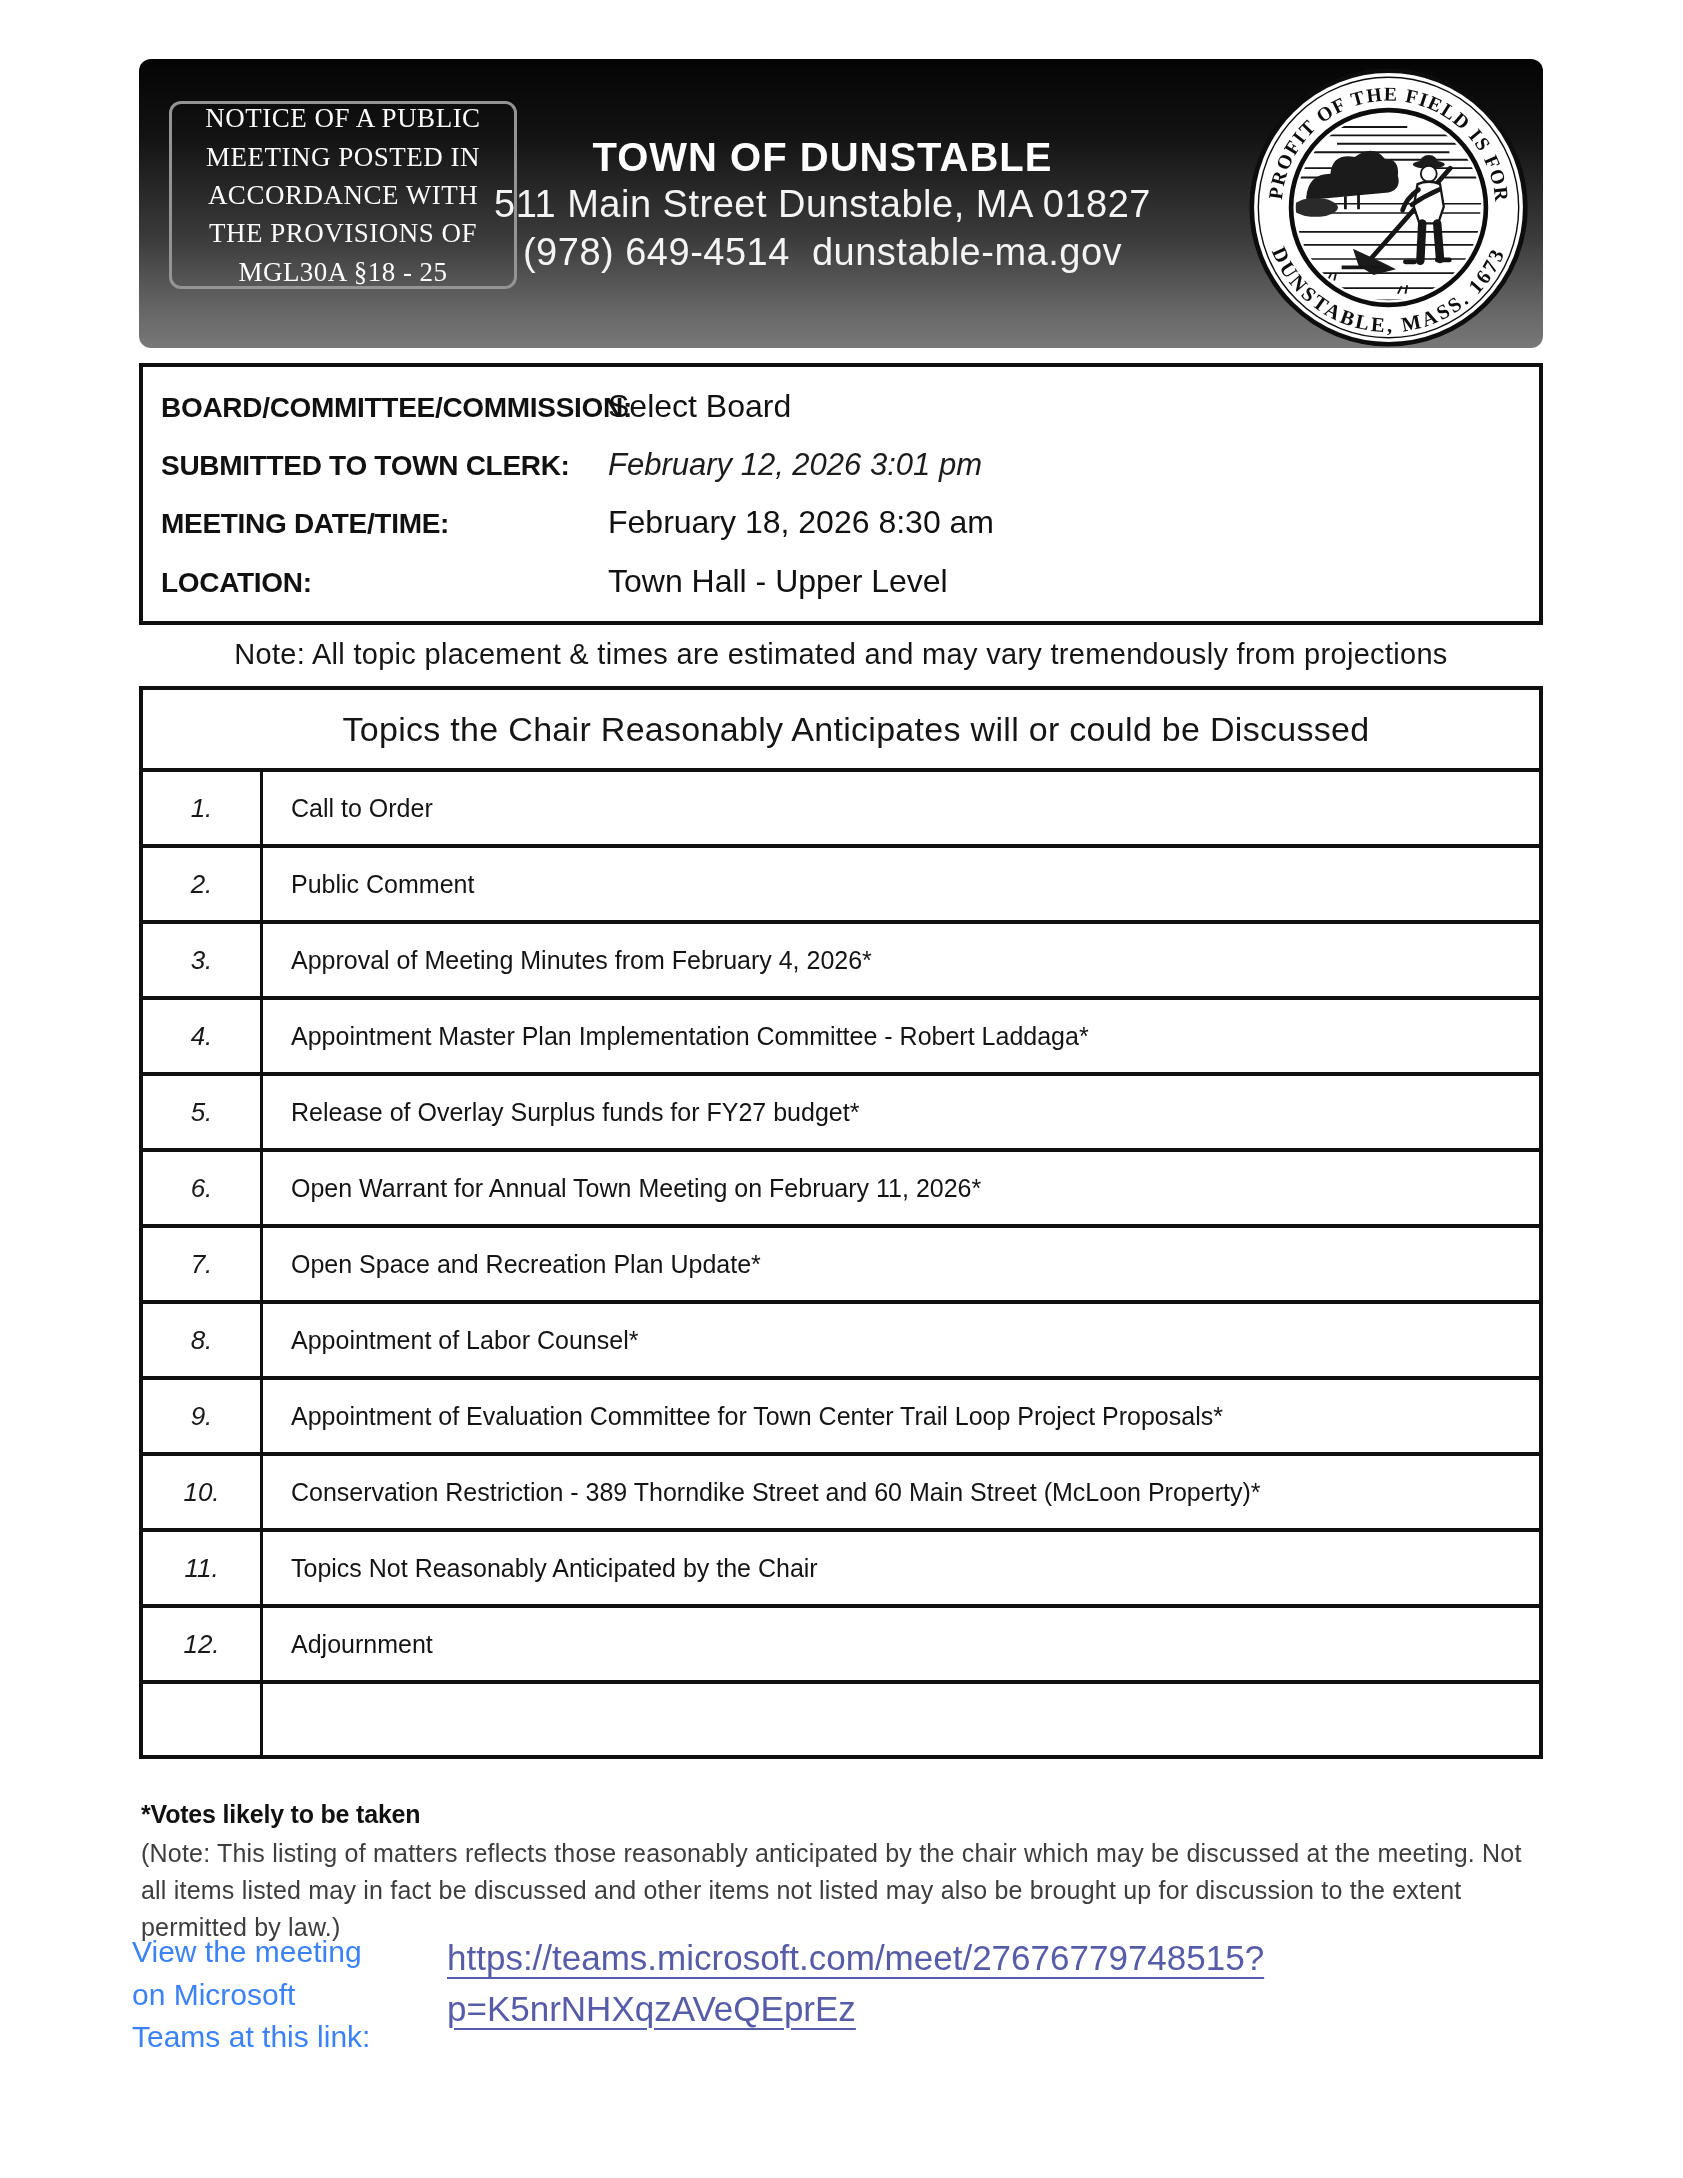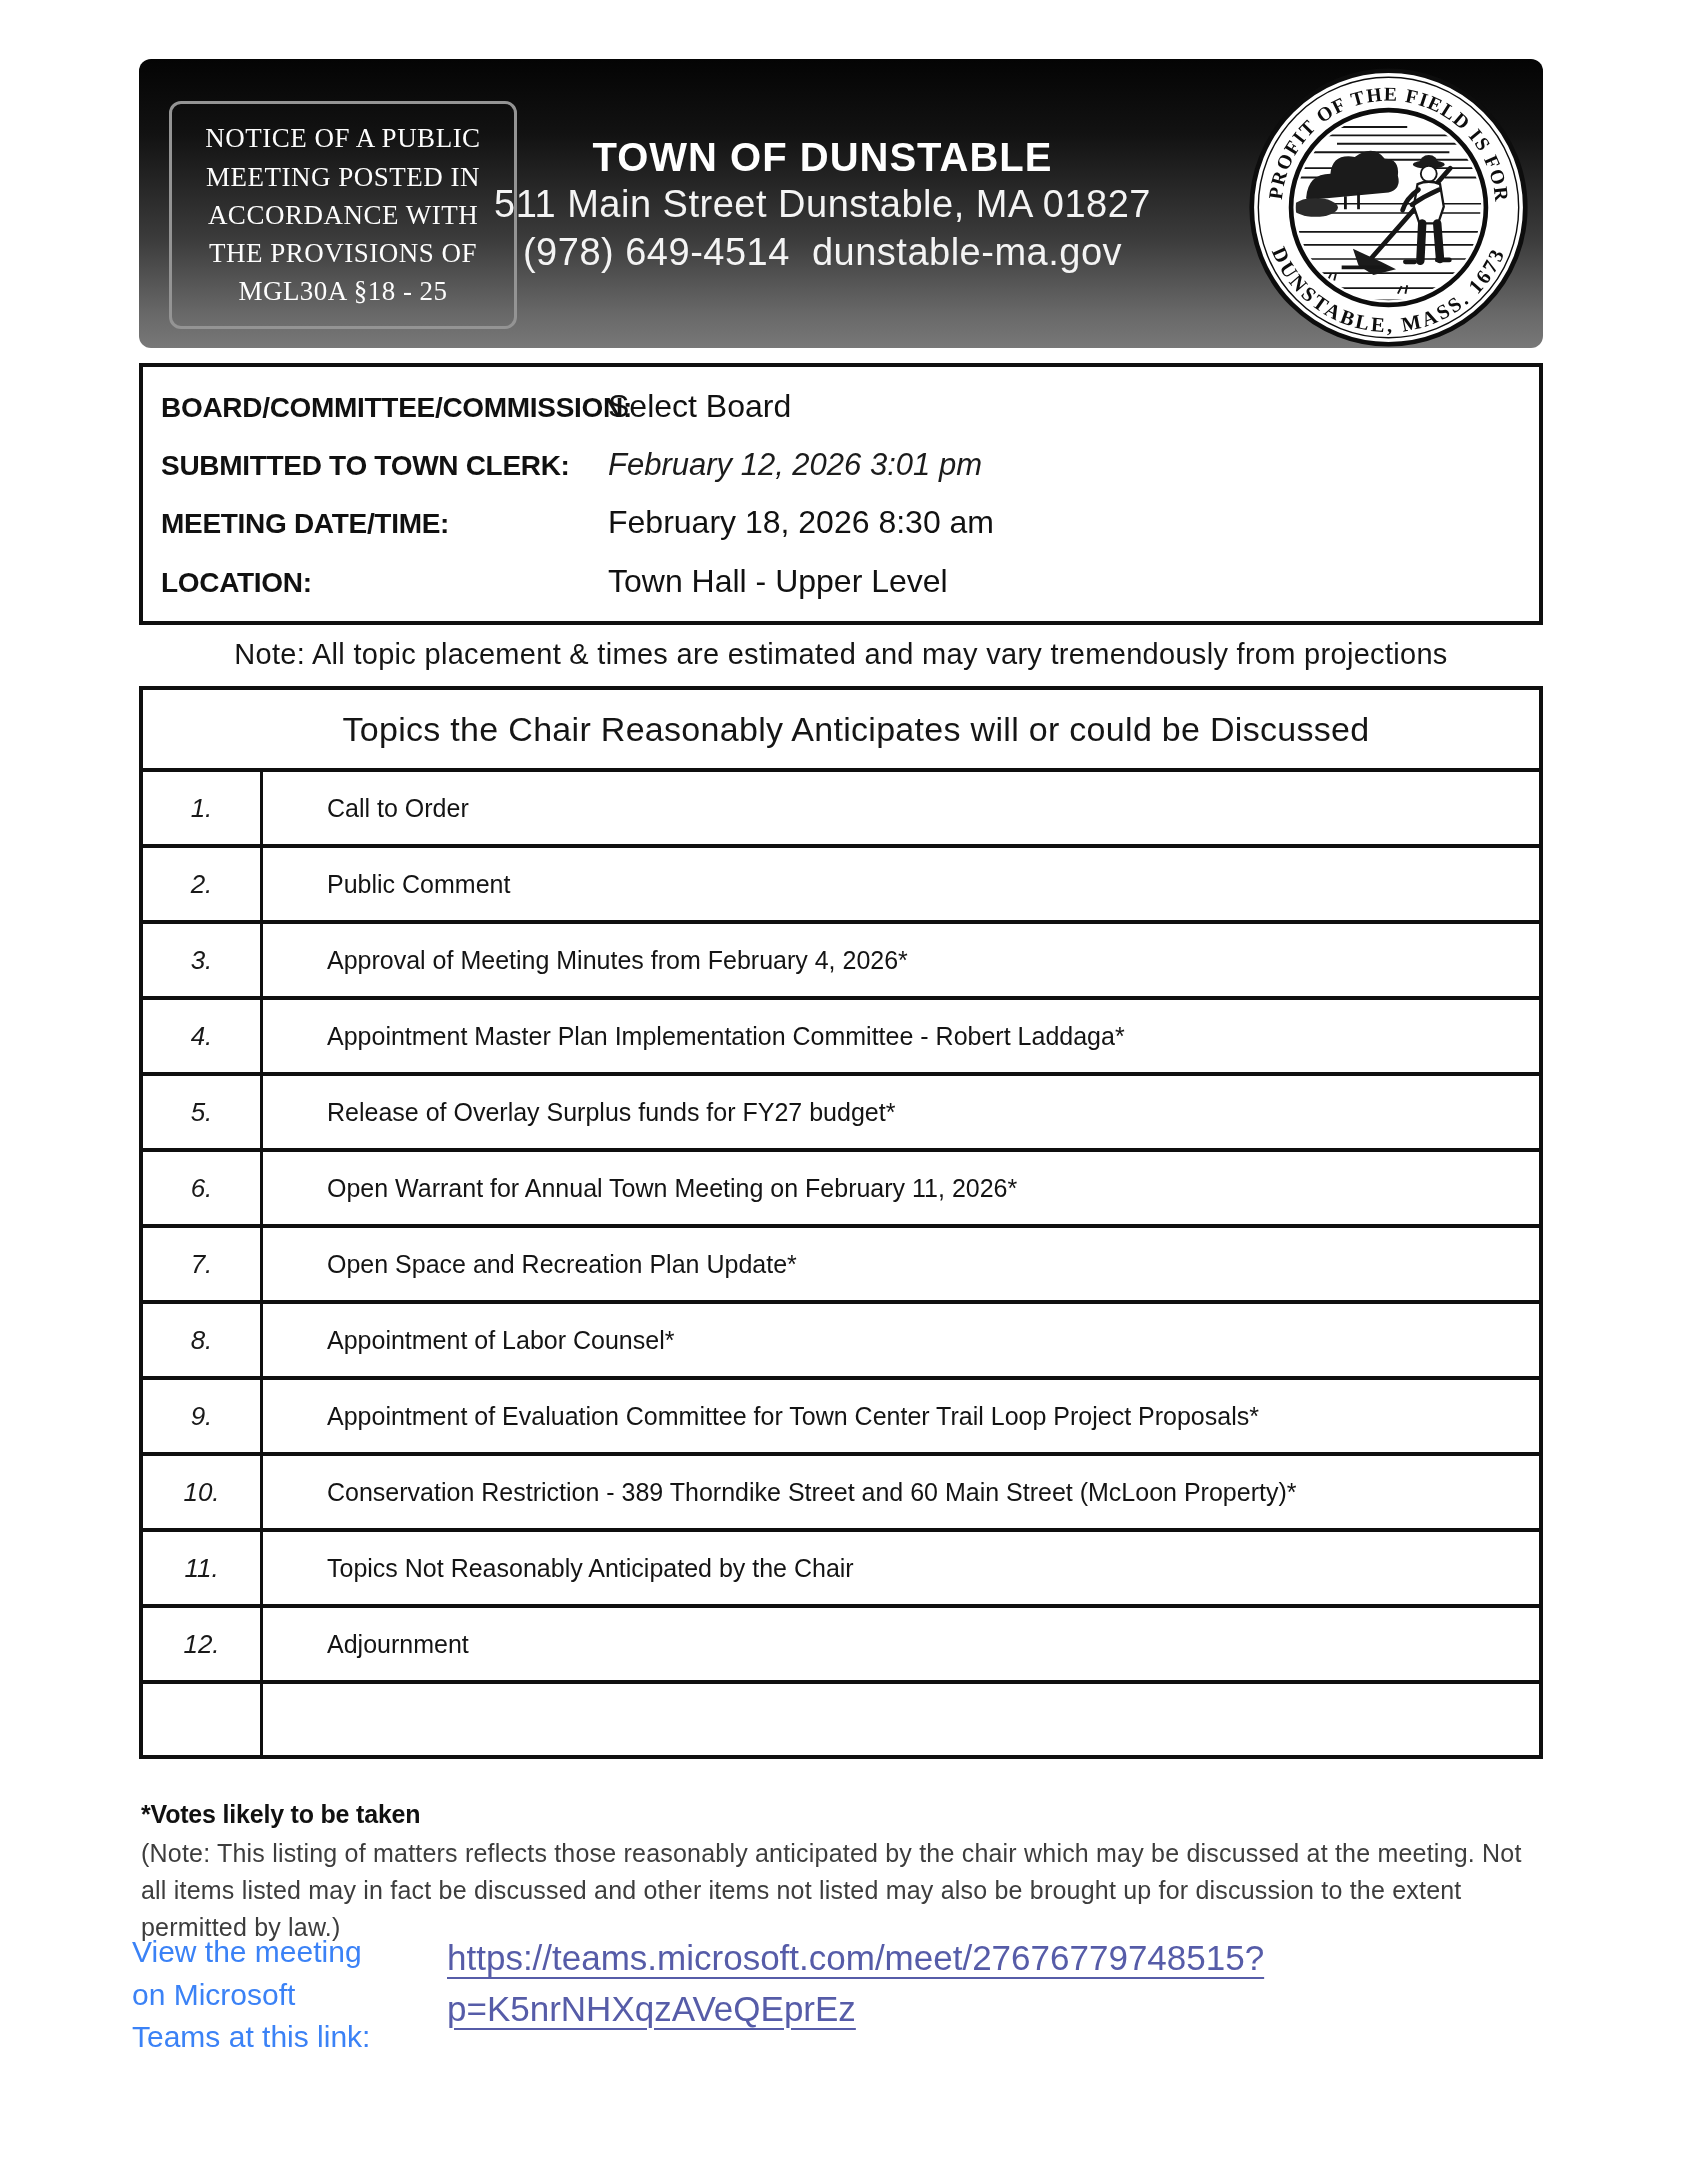--- a/index.html
+++ b/index.html
@@ -7,21 +7,21 @@
     position:relative;width:1683px;height:2178px;background:#ffffff;
     font-family:"Liberation Sans",sans-serif;color:#111;overflow:hidden;
   }
   
   .header{
     position:absolute;left:139px;top:59px;width:1404px;height:289px;
     border-radius:12px;
     background:linear-gradient(180deg,#040404 0%,#121212 26%,#3b3b3b 62%,#686868 88%,#787878 100%);
   }
   .notice-box{
-    position:absolute;left:30px;top:42px;width:348px;height:228px;
+    position:absolute;left:30px;top:42px;width:348px;height:188px;
     border:3px solid #949494;border-radius:12px;box-sizing:border-box;
     display:flex;align-items:center;justify-content:center;padding:8px 22px;
   }
   .notice-box .txt{
     font-family:"Liberation Serif",serif;font-size:27px;line-height:1.42;
     color:#fdfdfd;text-align:center;letter-spacing:0.5px;
   }
   .head-center{position:absolute;left:248px;top:75px;width:871px;text-align:center;color:#fff;}
   .head-title{font-size:40px;font-weight:bold;letter-spacing:1px;line-height:46px;}
   .head-line{font-size:38px;line-height:48px;color:#f4f4f4;letter-spacing:0.5px;white-space:pre-wrap;}
@@ -51,21 +51,21 @@
     height:78px;display:flex;align-items:center;justify-content:center;
     font-size:34px;letter-spacing:0.3px;color:#151515;padding-left:30px;
   }
   .topic-row{display:flex;border-top:4px solid #0f0f0f;height:72px;}
   .topic-row.empty{height:71px;}
   .topic-num{
     width:117px;flex:none;border-right:3px solid #0f0f0f;
     display:flex;align-items:center;justify-content:center;
     font-style:italic;font-size:26px;color:#191919;
   }
-  .topic-text{display:flex;align-items:center;padding-left:28px;font-size:25px;color:#141414;margin-left:36px;}
+  .topic-text{display:flex;align-items:center;padding-left:28px;font-size:25px;color:#141414;}
   
   .footnote-title{position:absolute;left:141px;top:1800px;font-weight:bold;font-size:25px;letter-spacing:-0.2px;}
   .footnote-para{
     position:absolute;left:141px;top:1835px;width:1404px;
     font-size:25px;line-height:1.48;color:#3d3d3d;letter-spacing:0.2px;
   }
   
   .teams-label{position:absolute;left:132px;top:1931px;width:252px;font-size:30px;line-height:1.42;color:#3b82f6;}
   .teams-link{position:absolute;left:447px;top:1933px;width:1010px;font-size:35px;line-height:1.45;}
   .teams-link a{color:#565CA8;text-decoration:underline;text-decoration-thickness:2px;text-underline-offset:7px;display:block;word-break:break-all;}

